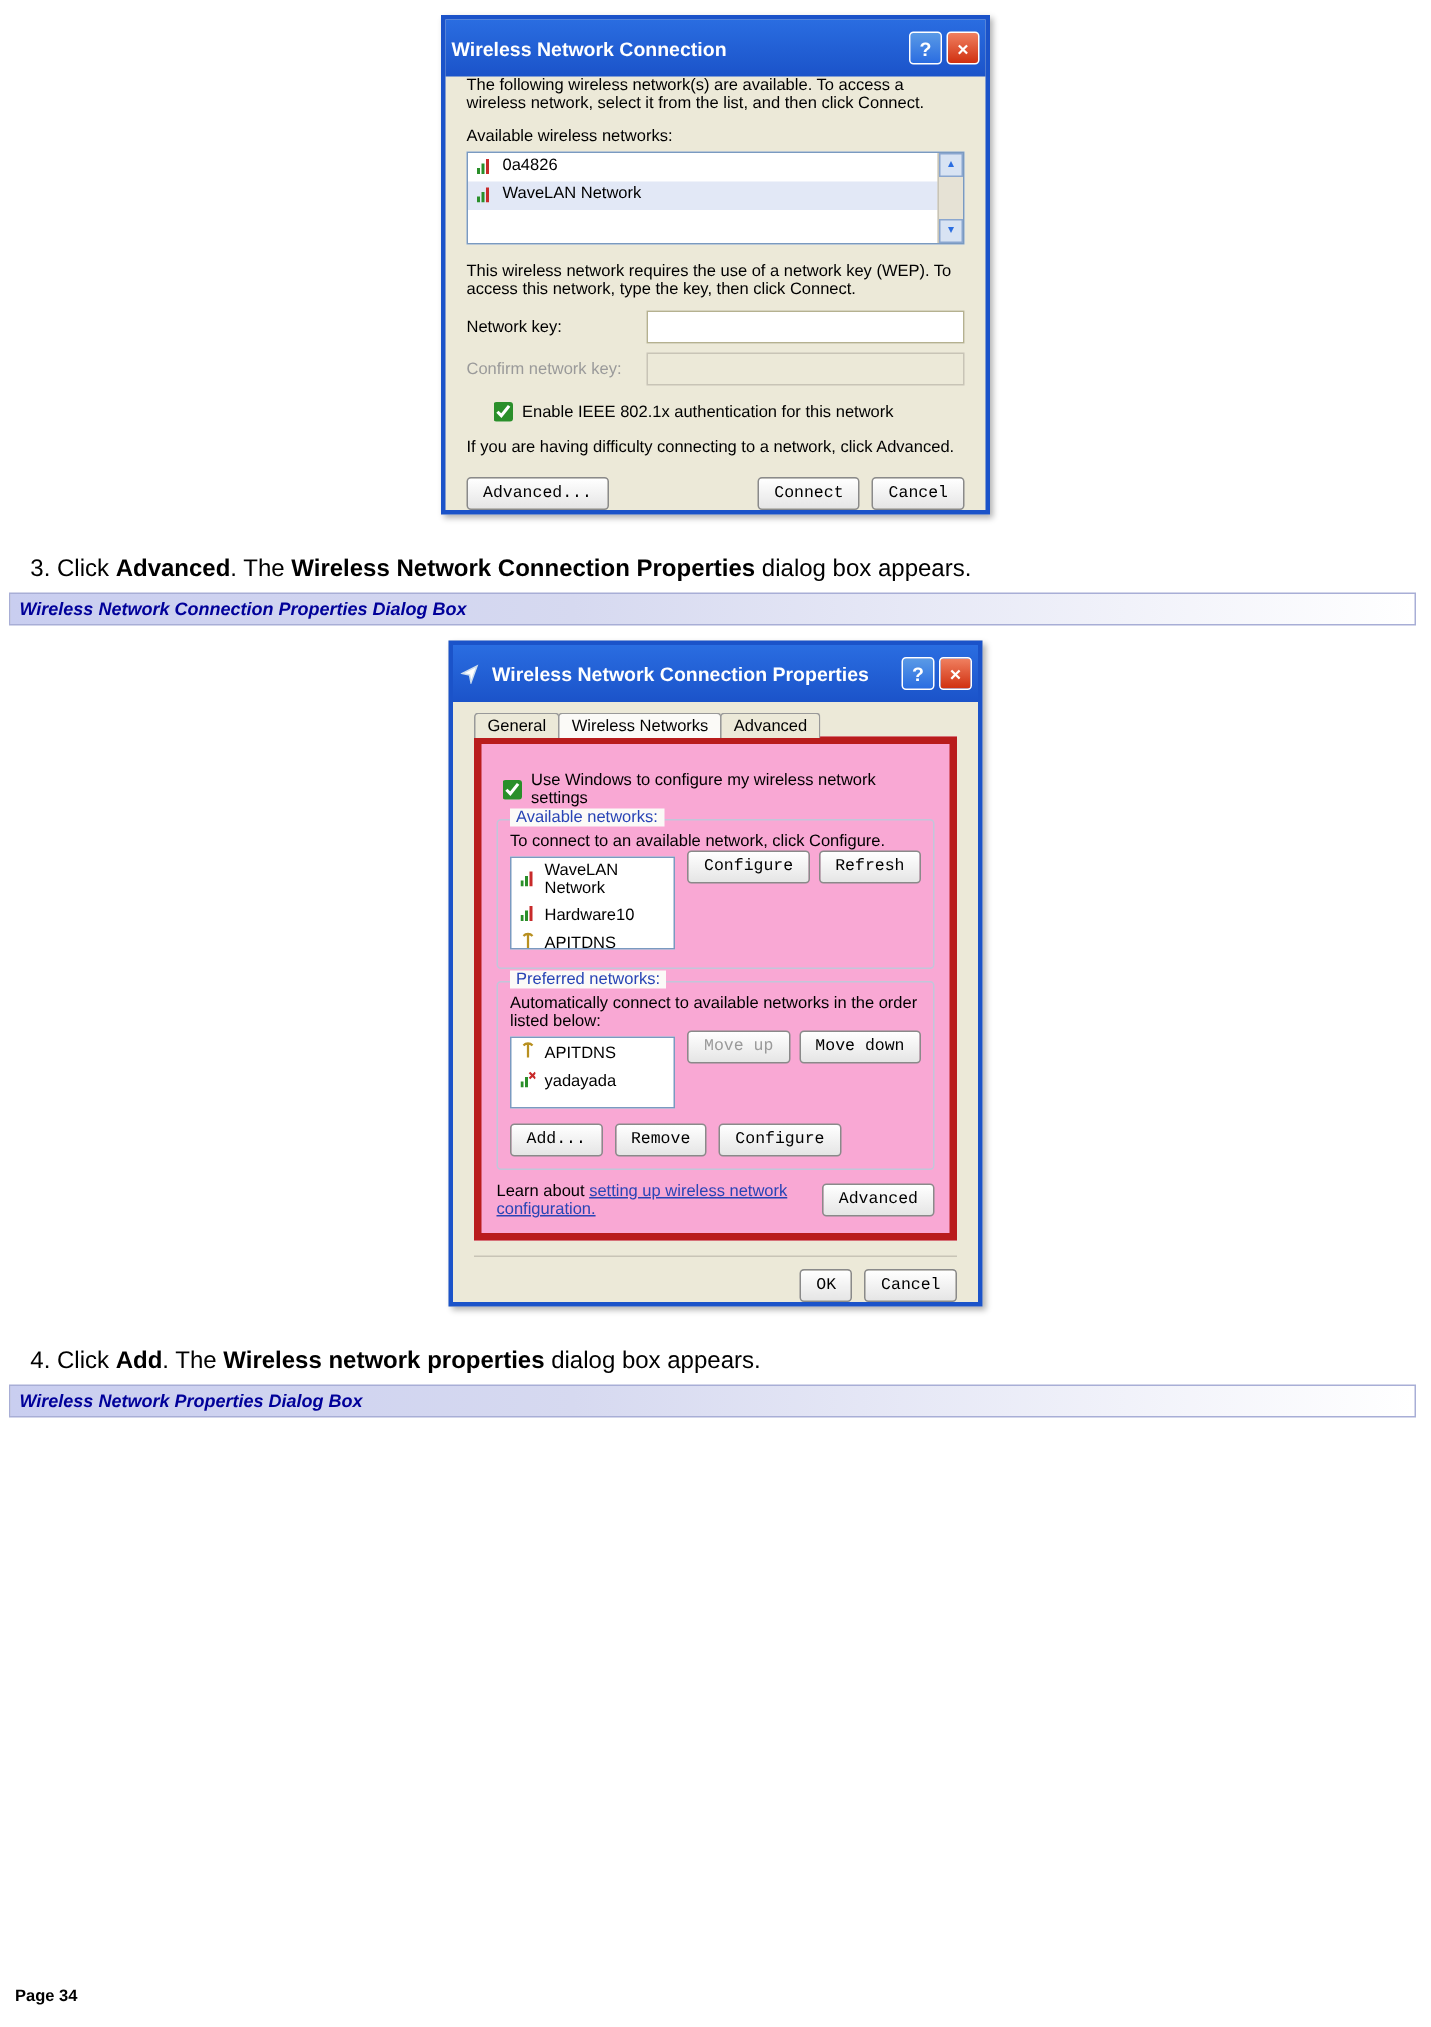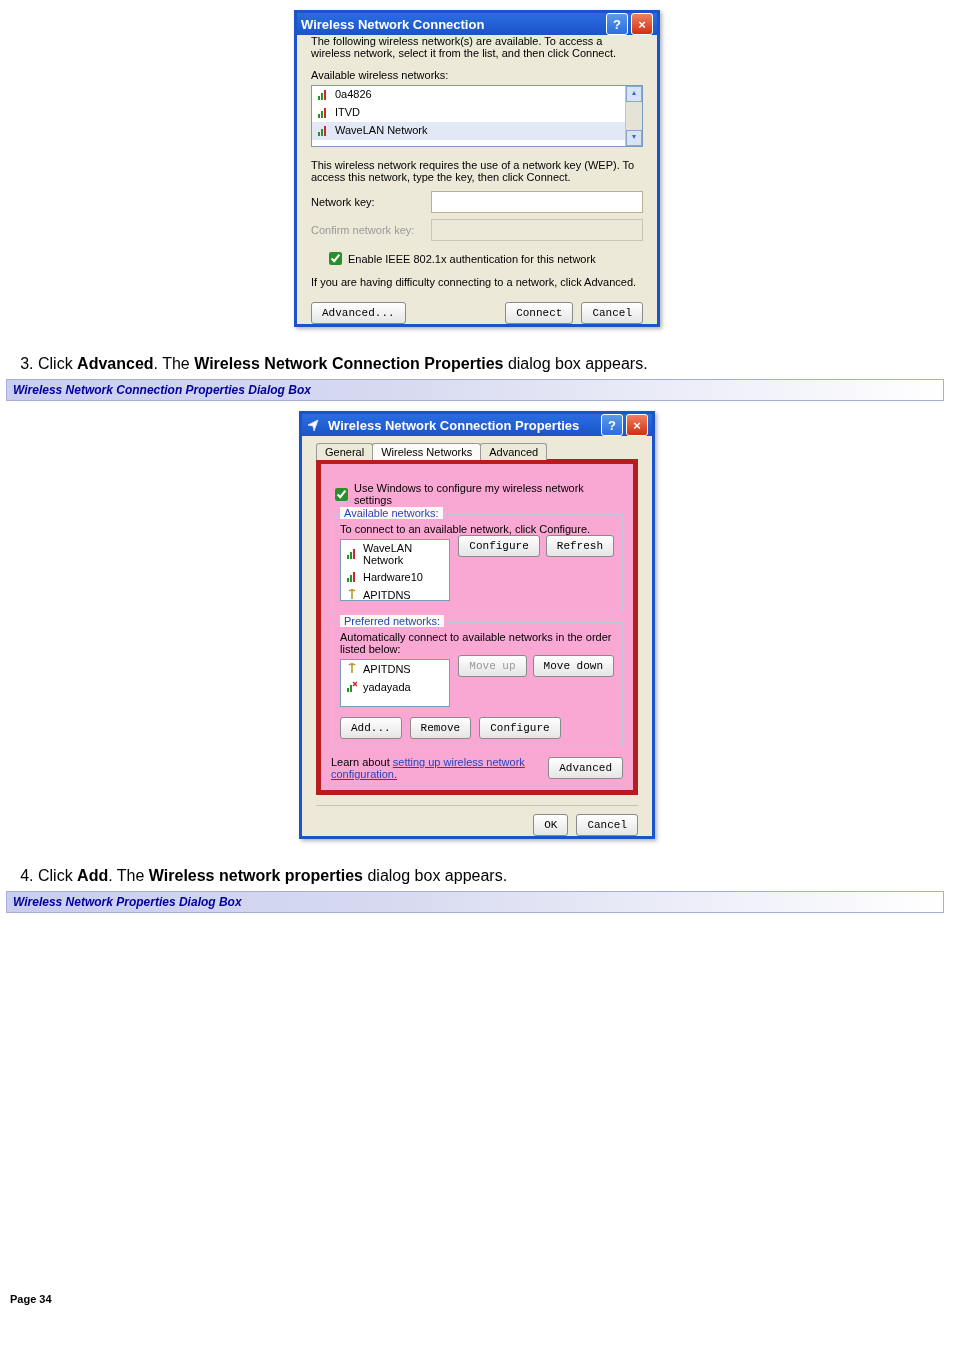--- a/index.html
+++ b/index.html
@@ -1,18 +1,18 @@
 <!DOCTYPE html>
 <html><head>
 <meta charset="utf-8">
 <style>
   html,body{margin:0;padding:0;background:#fff;font-family:Verdana,Arial,sans-serif;color:#000}
   .page{width:954px;margin:0 auto;padding:0 10px;box-sizing:border-box}
   .dialog{border:3px solid #1b53c9;background:#ece9d8;width:360px;margin:10px auto;box-shadow:2px 2px 4px rgba(0,0,0,.3)}
-  .titlebar{background:linear-gradient(#2a6de1,#1b53c9);height:22px;display:flex;align-items:center;padding:0 4px;color:#fff;font-weight:bold;font-size:13px;font-family:"Trebuchet MS",Arial,sans-serif}
+  .titlebar{background:linear-gradient(#2a6de1,#1b53c9);height:38px;display:flex;align-items:center;padding:0 4px;color:#fff;font-weight:bold;font-size:13px;font-family:"Trebuchet MS",Arial,sans-serif}
   .titlebar .ticon{width:16px;height:16px;margin-right:6px;display:flex;align-items:center;justify-content:center}
   .titlebar .spacer{flex:1}
   .tb-btn{width:20px;height:20px;border:1px solid #fff;border-radius:3px;display:flex;align-items:center;justify-content:center;margin-left:3px;font-family:Arial;font-size:13px;font-weight:bold}
   .tb-help{background:linear-gradient(#5a9ae6,#2a6de1);color:#fff}
   .tb-close{background:linear-gradient(#f08060,#d03010);color:#fff}
   .body{padding:0 14px;font-size:11px;font-family:Tahoma,Arial,sans-serif;color:#000}
   .listbox{background:#fff;border:1px solid #7a9ac0;height:60px;overflow:hidden;position:relative;margin:4px 0 12px 0}
   .listbox .item{padding:2px 6px;display:flex;align-items:flex-start;gap:7px}
   .listbox .item.sel{background:#e2e8f6}
   .scrollbar{position:absolute;right:0;top:0;width:16px;height:100%;background:#e6e2d5;display:flex;flex-direction:column;justify-content:space-between;align-items:center;border-left:1px solid #c8c4b6}
@@ -67,30 +67,20 @@
         <div class="item">
             <span class="sig-icon">
           <svg width="10" height="12">
                 <rect x="0" y="8" width="2" height="4" fill="#2a8f2a"></rect>
                 <rect x="3" y="5" width="2" height="7" fill="#2a8f2a"></rect>
                 <rect x="6" y="2" width="2" height="10" fill="#c82a2a"></rect>
               </svg>
         </span>
             <span>0a4826</span>
           </div>
-        <div class="item">
-            <span class="sig-icon">
-          <svg width="10" height="12">
-                <rect x="0" y="8" width="2" height="4" fill="#2a8f2a"></rect>
-                <rect x="3" y="5" width="2" height="7" fill="#2a8f2a"></rect>
-                <rect x="6" y="2" width="2" height="10" fill="#c82a2a"></rect>
-              </svg>
-        </span>
-            <span>ITVD</span>
-          </div>
         <div class="item sel">
             <span class="sig-icon">
           <svg width="10" height="12">
                 <rect x="0" y="8" width="2" height="4" fill="#2a8f2a"></rect>
                 <rect x="3" y="5" width="2" height="7" fill="#2a8f2a"></rect>
                 <rect x="6" y="2" width="2" height="10" fill="#c82a2a"></rect>
               </svg>
         </span>
             <span>WaveLAN Network</span>
           </div>

